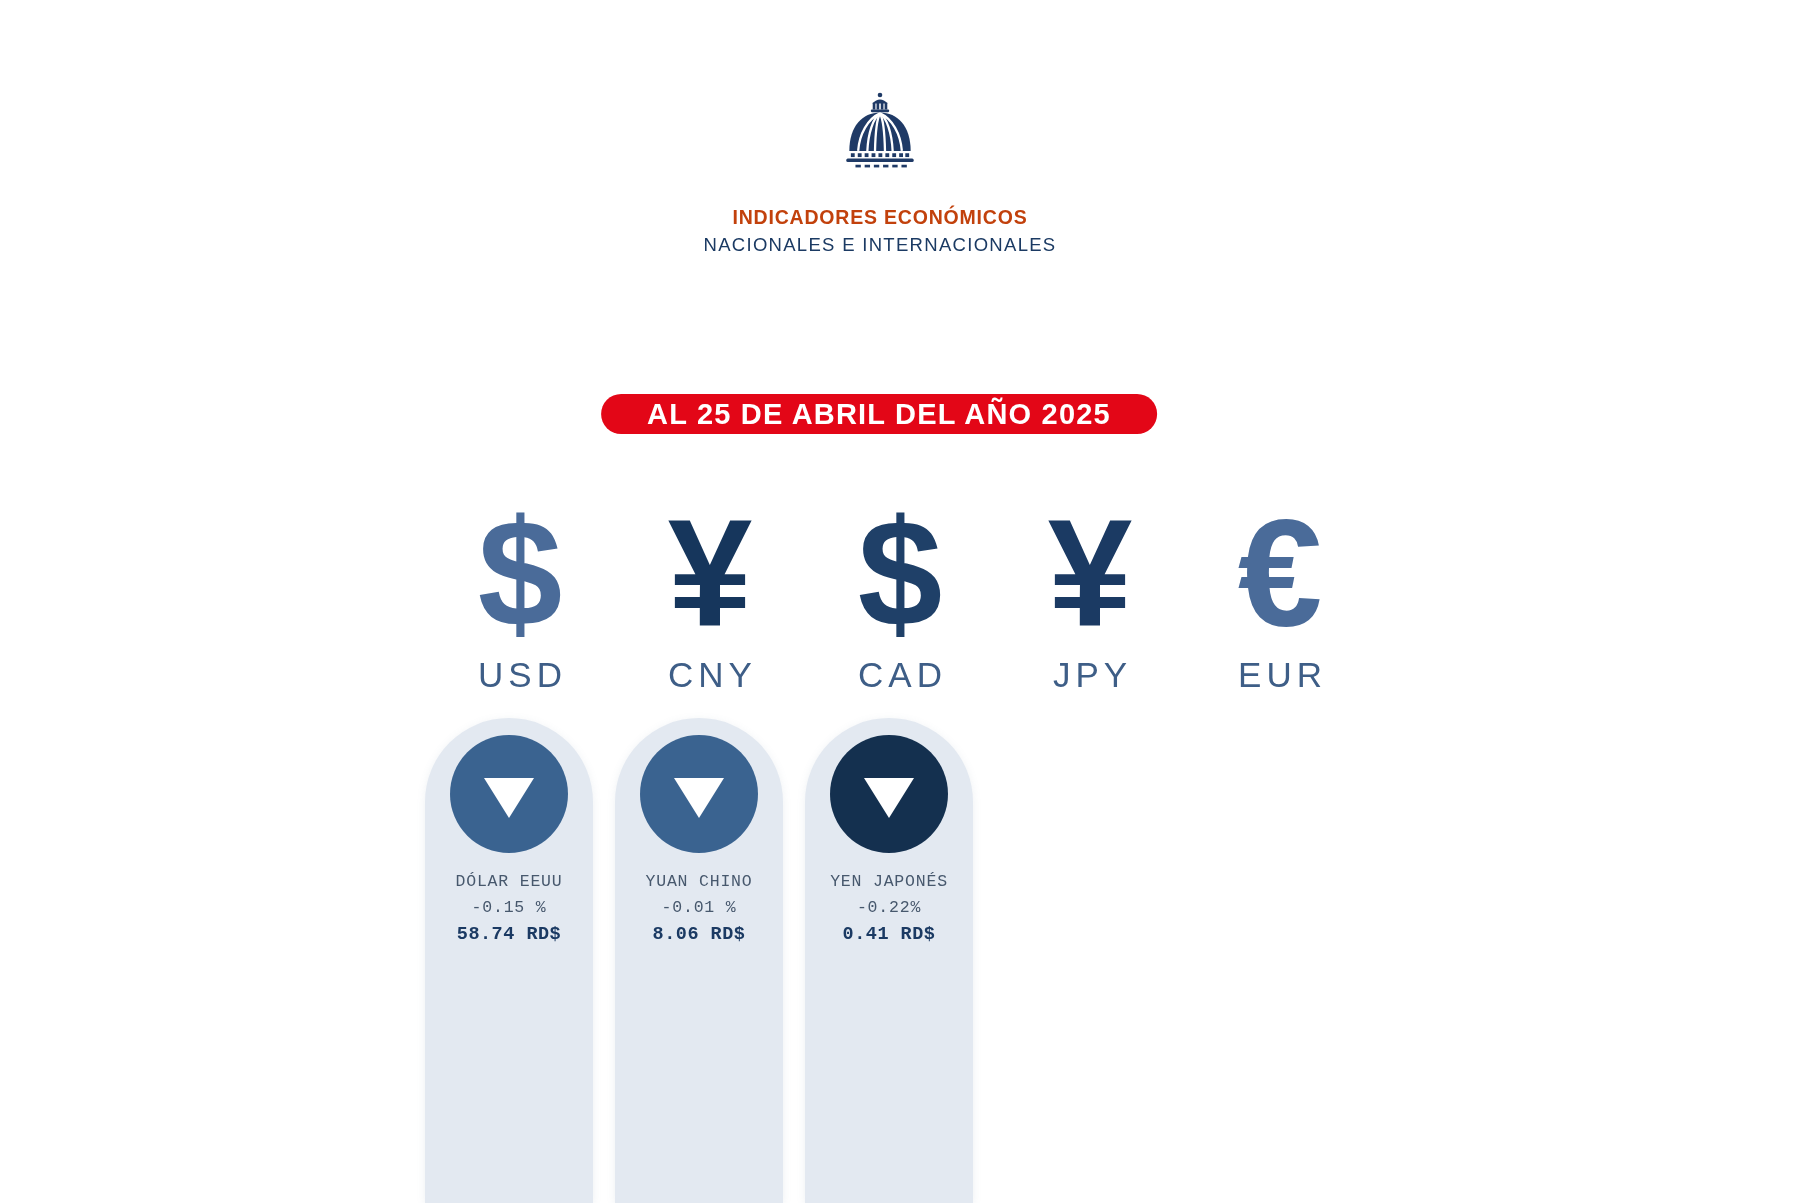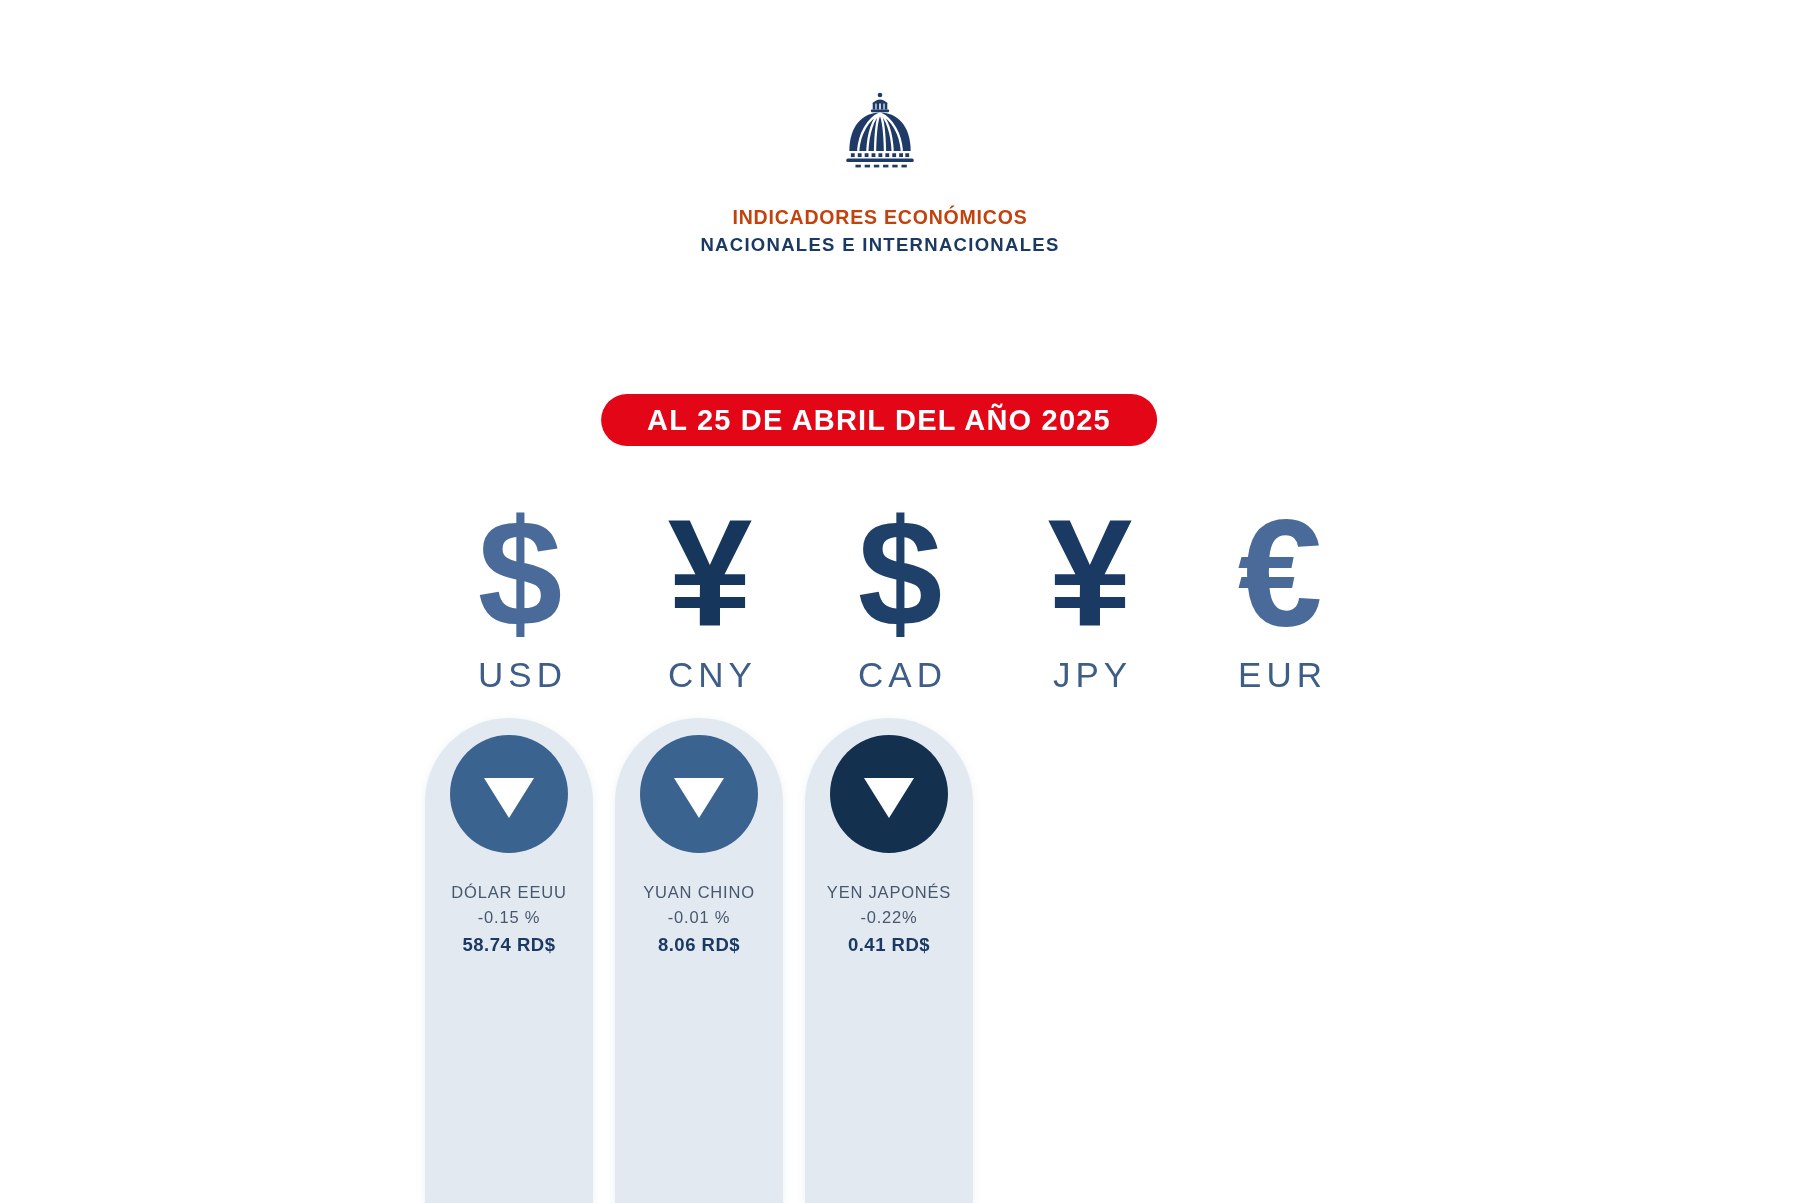--- a/index.html
+++ b/index.html
@@ -10,26 +10,26 @@
   }
   .center-abs{position:absolute;left:50%;transform:translateX(-50%);}
 
   
   .logo-wrap{top:88px;margin-left:-20px;width:96px;text-align:center;}
   .titles{top:206px;margin-left:-20px;text-align:center;white-space:nowrap;}
   .title-main{
     font-size:19.5px;font-weight:bold;letter-spacing:0.8px;color:#c2410c;
   }
   .title-sub{
-    margin-top:5px;font-size:18.5px;font-weight:700;letter-spacing:1.3px;color:#1B3A63;
+    margin-top:5px;font-size:18.5px;font-weight:400;letter-spacing:1.3px;color:#1B3A63;
   }
 
   
   .banner{
-    top:394px;margin-left:-21px;height:52px;border-radius:26px;
+    top:394px;margin-left:-21px;height:40px;border-radius:26px;
     display:inline-flex;align-items:center;justify-content:center;
     padding:0 46px;white-space:nowrap;
   }
   .banner-label{
     color:#ffffff;font-size:29px;font-weight:bold;letter-spacing:1.2px;
   }
 
   
   .symbols-row{top:503px;width:950px;display:flex;}
   .sym-col{width:190px;text-align:center;}
@@ -56,21 +56,21 @@
     display:flex;align-items:center;justify-content:center;
   }
   .tri-down{
     width:0;height:0;margin-top:8px;
     border-left:25px solid transparent;
     border-right:25px solid transparent;
     border-top:40px solid #ffffff;
   }
   .equal-bars{display:flex;flex-direction:column;gap:9px;}
   .equal-bars span{display:block;width:58px;height:9px;background:#ffffff;border-radius:2px;}
-  .card-text{margin-top:28px;padding:0 8px;}
+  .card-text{margin-top:18px;padding:0 8px;font-family:Liberation Mono, monospace;}
   .cur-name{
     font-size:16.5px;letter-spacing:0.8px;color:#47586D;line-height:1.35;
   }
   .cur-pct{
     margin-top:5px;font-size:16.5px;letter-spacing:0.8px;color:#47586D;
   }
   .cur-val{
     margin-top:7px;font-size:18.5px;font-weight:bold;letter-spacing:0.5px;color:#1B3A63;
   }
 </style>

